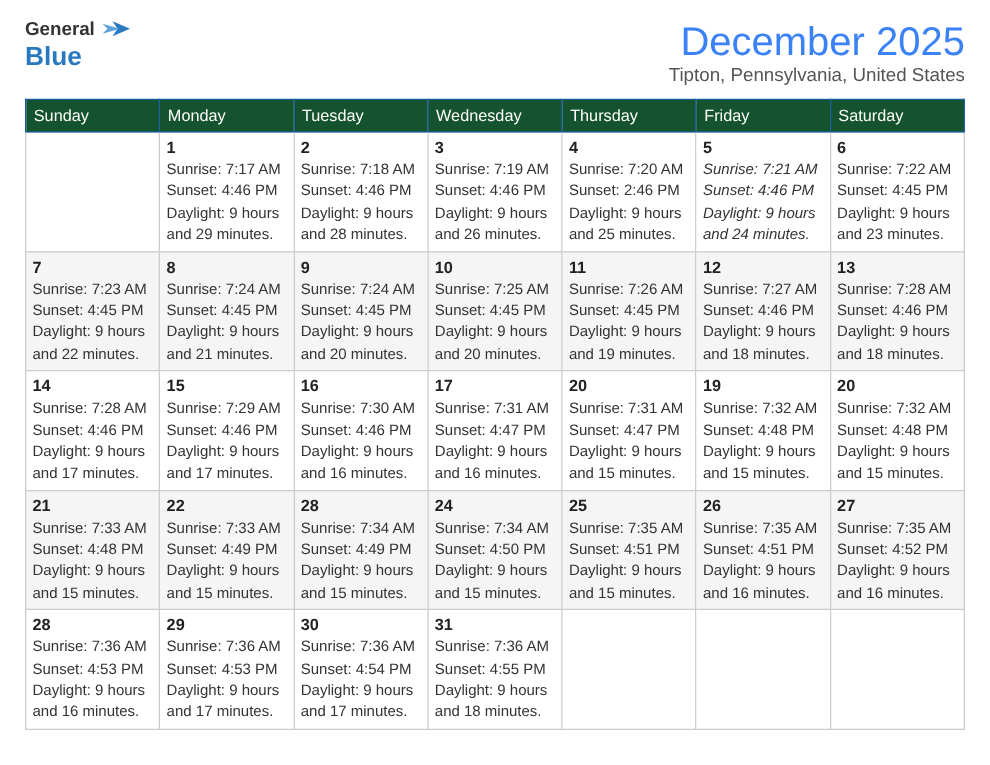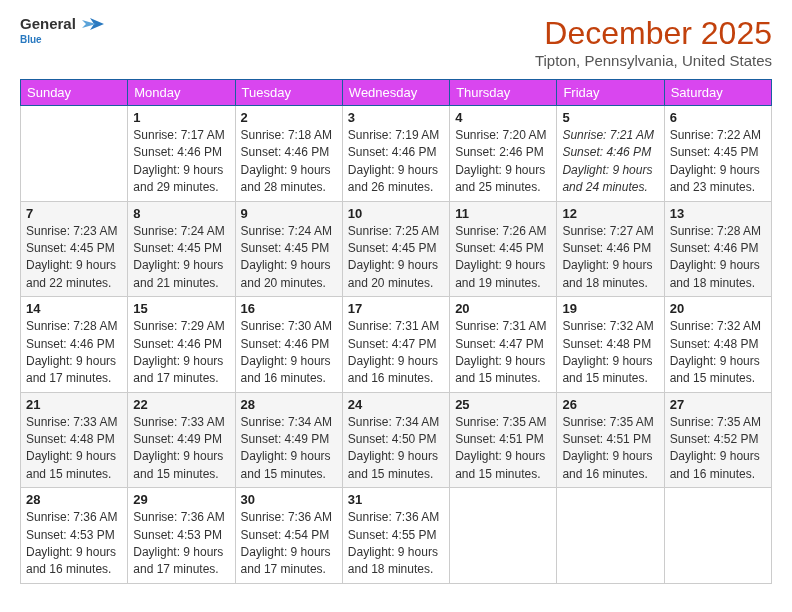--- a/index.html
+++ b/index.html
@@ -26,21 +26,21 @@
     .logo {
       display: flex;
       align-items: center;
       gap: 0;
     }
     .title-block {
       text-align: right;
     }
     .month-title {
       font-size: 32px;
-      color: #c2410c;
+      color: #3b82f6;
       font-weight: normal;
     }
     .location {
       font-size: 15px;
       color: #555;
     }
     .calendar {
       flex: 1;
       border: 1px solid #ccc;
       border-collapse: collapse;
@@ -79,38 +79,38 @@
     .empty-cell {
       background: #f9f9f9;
     }
     tr:nth-child(odd) td {
       background-color: #ffffff;
     }
     tr:nth-child(even) td {
       background-color: #f5f5f5;
     }
     .calendar thead tr th {
-      background-color: #d946ef;
+      background-color: #14532d;
     }
   </style>
 </head>
 <body>
 
 <div class="page">
   <div class="header">
     <div class="logo">
   <div style="display:flex;align-items:center;gap:0">
     <div style="line-height:1.2">
       <div style="font-size:15px;font-weight:bold;color:#333;">General
         <svg width="22" height="18" viewBox="0 0 22 18" style="vertical-align:middle;margin-left:2px">
           <polygon points="8,2 22,8 8,14 12,8" fill="#2979c0"></polygon>
           <polygon points="0,4 14,8 0,12 4,8" fill="#5ba3d9"></polygon>
         </svg>
       </div>
-      <div style="font-size:10px;font-weight:bold;color:#2979c0;">Blue</div>
+      <div style="font-size:21px;font-weight:bold;color:#2979c0;">Blue</div>
     </div>
   </div>
 </div>
     <div class="title-block">
       <div class="month-title">December 2025</div>
       <div class="location">Tipton, Pennsylvania, United States</div>
     </div>
   </div>
 
   <table class="calendar">

